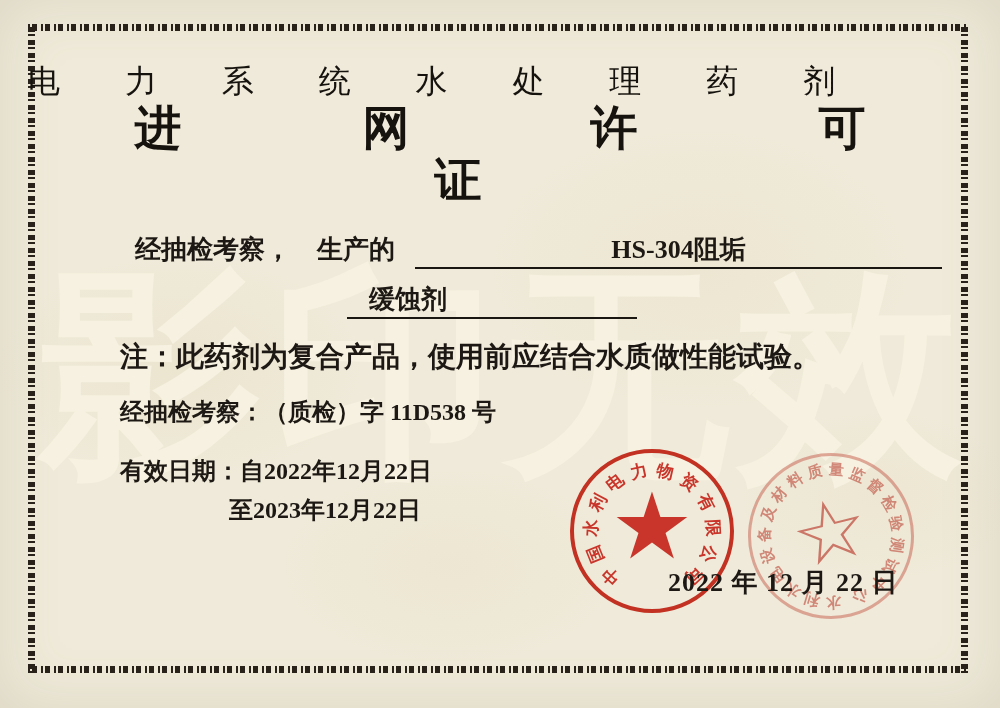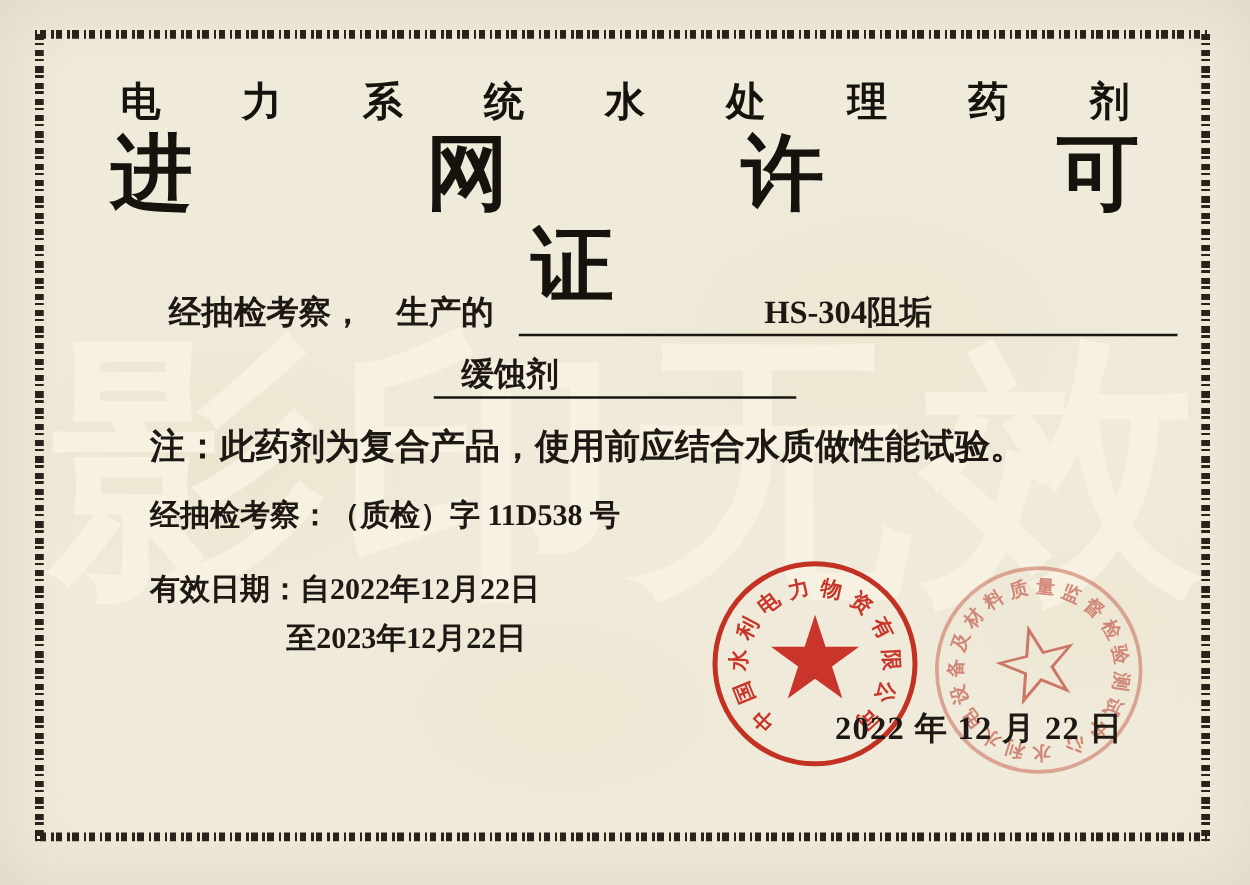--- a/index.html
+++ b/index.html
@@ -27,28 +27,28 @@
   .watermark{
     position:absolute; z-index:1; left:38px; top:262px;
     font-family:"Liberation Sans", sans-serif;
     font-size:225px; font-weight:700; letter-spacing:8px; line-height:1;
     color:#f6f1e0; white-space:nowrap; user-select:none;
   }
 
   .layer{position:absolute; inset:0; z-index:3;}
 
   .title-small{
-    position:absolute; top:60px; left:0; width:100%; text-align:center;
-    font-family:"Liberation Sans", sans-serif; font-weight:700;
+    position:absolute; top:60px; left:0; width:100%; 
+    font-family:"Liberation Sans", sans-serif; font-weight:400;
     font-size:32px; letter-spacing:28px; text-indent:28px; color:#16120e;
   }
   .title-big{
     position:absolute; top:102px; left:0; width:100%; text-align:center;
     font-family:"Liberation Sans", sans-serif; font-weight:800;
-    font-size:66px; letter-spacing:84px; text-indent:84px; color:#16120e; line-height:1.1;
+    font-size:47px; letter-spacing:84px; text-indent:84px; color:#16120e; line-height:1.1;
   }
 
   .body-line{position:absolute; font-size:26px; font-weight:600; white-space:nowrap;}
   .line1{top:232px; left:135px; right:58px; display:flex; align-items:flex-start;}
   .line2{top:282px; left:42px;  right:58px; display:flex; align-items:center;flex-direction:column;}
   .blank{border-bottom:2px solid #1a1611; display:inline-block; text-align:center;}
   .blank.company{width:350px; flex:0 0 auto;}
   .blank.product1{flex:1 1 auto;}
   .blank.product2{width:268px; flex:0 0 auto; text-align:left; padding-left:22px;}
   .mid-word{margin:0 20px 0 26px;}

